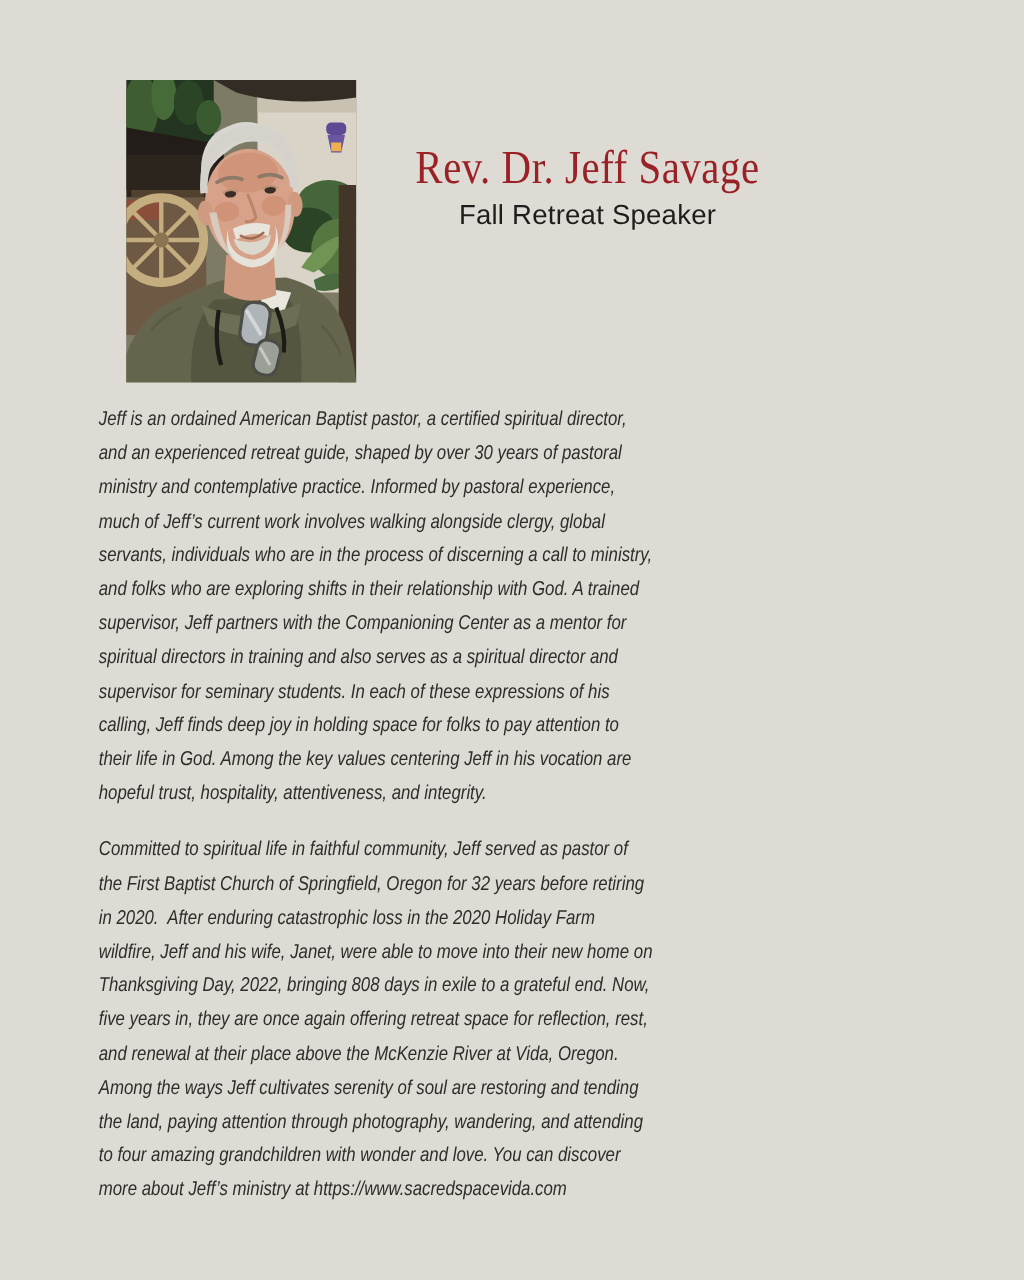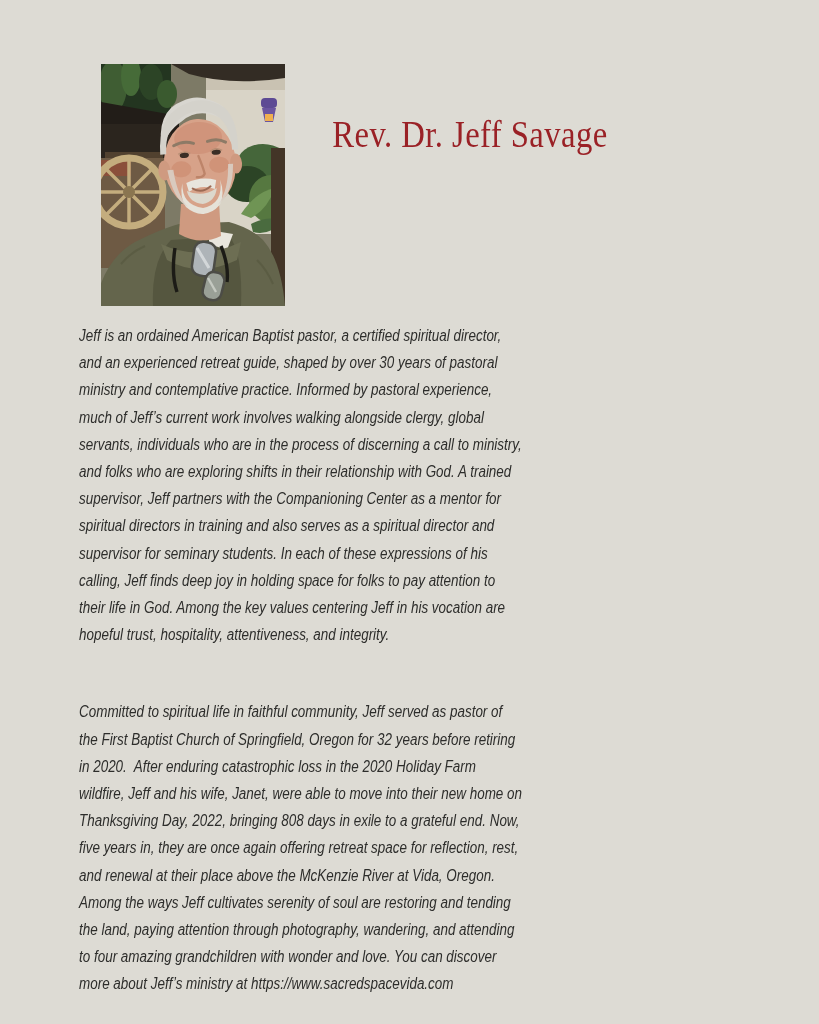--- a/index.html
+++ b/index.html
@@ -39,21 +39,21 @@
     font-size:22px;line-height:26px;font-weight:500;
     color:var(--subtitle);
     letter-spacing:0.2px;
   }
   .bio{
     position:absolute;left:79px;top:322px;width:700px;
     color:var(--body);
     font-size:16px;font-style:italic;font-weight:500;
     line-height:27.2px;
   }
-  .paragraph + .paragraph{margin-top:50px;}
+  .paragraph + .paragraph{margin-top:18px;}
   .line{
     white-space:pre;
     transform:scaleX(0.84);
     transform-origin:0 50%;
   }
 </style>
 </head>
 <body>
 
 <div class="page">
@@ -169,20 +169,21 @@
         </g>
 
         <path d="M20,200 Q30,188 44,182" stroke="#575840" stroke-width="2" fill="none" opacity="0.7"></path>
         <path d="M156,196 Q166,206 172,220" stroke="#575840" stroke-width="2" fill="none" opacity="0.7"></path>
       </g>
     </svg>
   </div>
 
   <div class="header">
     <div class="title">Rev. Dr. Jeff Savage</div>
+    <div class="subtitle">Fall Retreat Speaker</div>
   </div>
 
   <div class="bio">
       <div class="paragraph">
         <div class="line">Jeff is an ordained American Baptist pastor, a certified spiritual director,</div>
         <div class="line">and an experienced retreat guide, shaped by over 30 years of pastoral</div>
         <div class="line">ministry and contemplative practice. Informed by pastoral experience,</div>
         <div class="line">much of Jeff’s current work involves walking alongside clergy, global</div>
         <div class="line">servants, individuals who are in the process of discerning a call to ministry,</div>
         <div class="line">and folks who are exploring shifts in their relationship with God. A trained</div>

